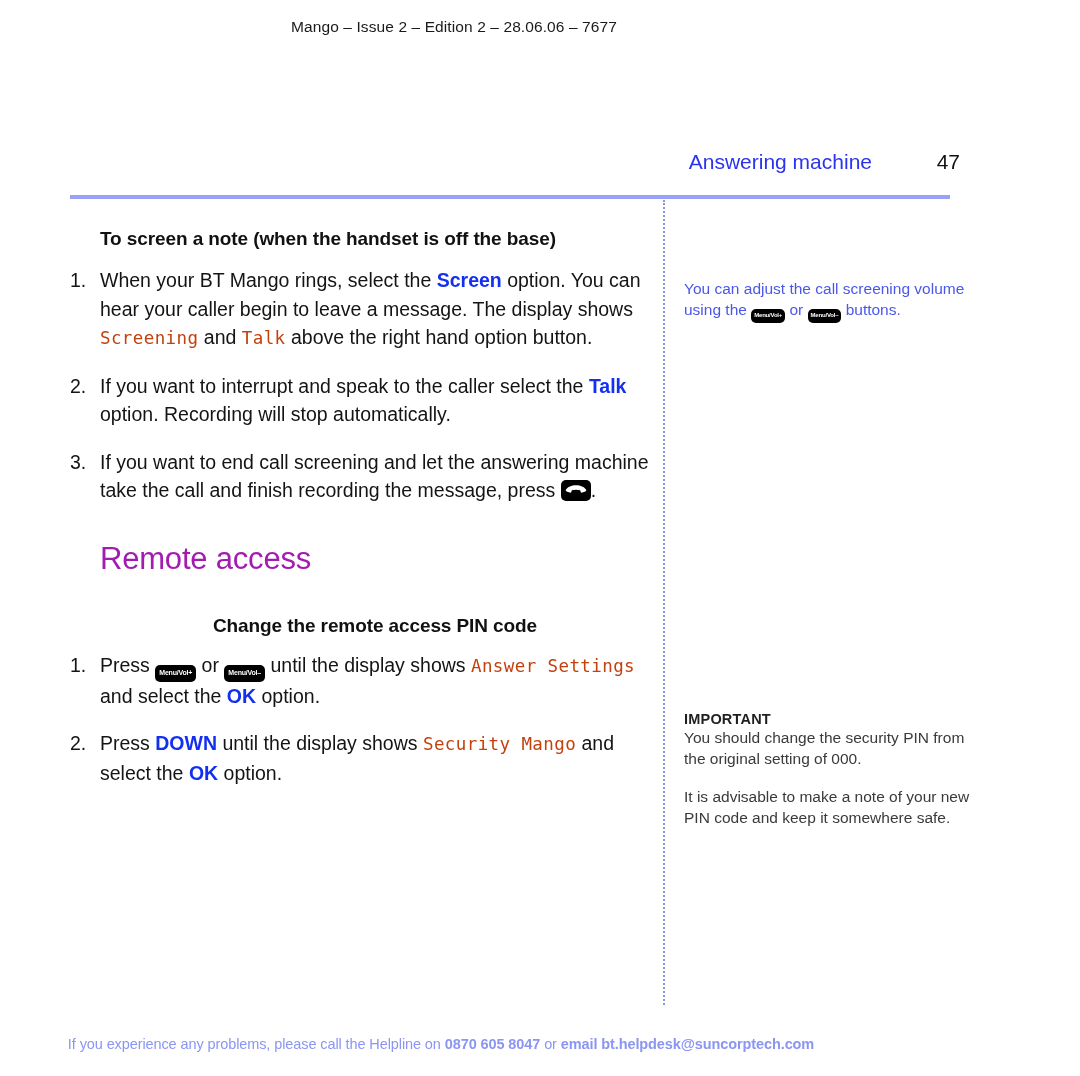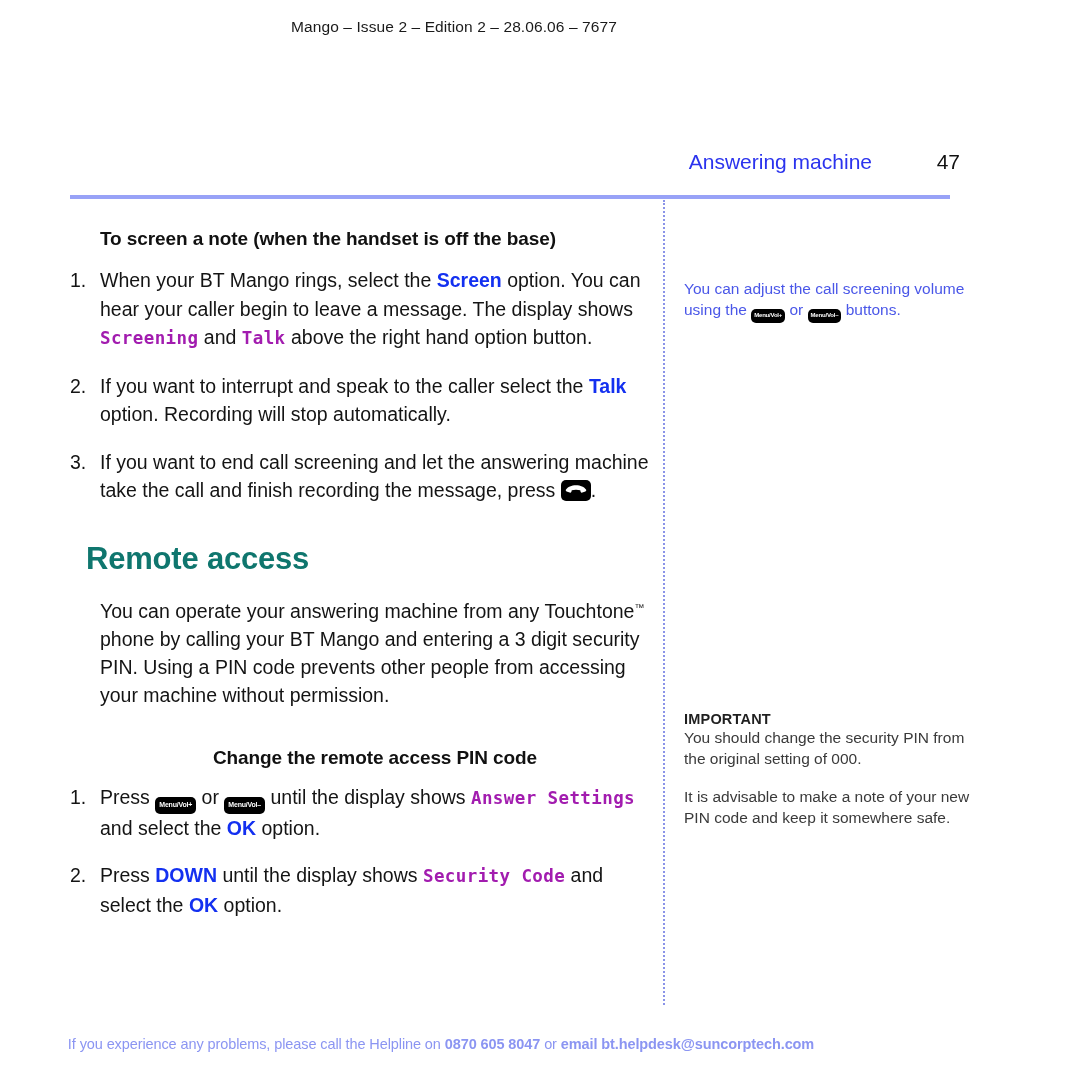--- a/index.html
+++ b/index.html
@@ -87,23 +87,23 @@
   .sub-head-2 {
     font-size: 19px;
     font-weight: bold;
     color: #111111;
     margin: 38px 0 14px 30px;
     letter-spacing: -0.1px;
     text-align: center;
   }
   .section-title {
     font-size: 31px;
-    color: #0f766e;
-    margin: 36px 0 20px 16px;
-    font-weight: bold;
+    color: #a21caf;
+    margin: 36px 0 20px 30px;
+    font-weight: normal;
     letter-spacing: -0.2px;
   }
   .para {
     font-size: 19.5px;
     line-height: 28px;
     margin: 0 0 16px 30px;
     color: #141414;
   }
 
   ol.steps {
@@ -127,24 +127,24 @@
     text-align: left;
     color: #141414;
   }
 
   
   .kw {             
     color: #1330f0;
     font-weight: bold;
   }
   .lcd {            
-    color: #a21caf;
+    color: #c2410c;
     font-family: "DejaVu Sans Mono", "Liberation Mono", monospace;
     font-size: 17.5px;
-    font-weight: bold;
+    font-weight: normal;
     letter-spacing: 0.4px;
   }
   sup.tm {
     font-size: 10px;
     vertical-align: super;
     line-height: 0;
   }
 
   
   .keycap {
@@ -244,27 +244,26 @@
   <ol class="steps">
       <li><span class="num">1.</span><span>When your BT Mango rings, select the <span class="kw">Screen</span> option. You can hear your caller begin to leave a message. The display shows <span class="lcd">Screening</span> and <span class="lcd">Talk</span> above the right hand option button.</span></li>
       <li><span class="num">2.</span><span>If you want to interrupt and speak to the caller select the <span class="kw">Talk</span> option. Recording will stop automatically.</span></li>
       <li><span class="num">3.</span><span>If you want to end call screening and let the answering machine take the call and finish recording the message, press <span class="keycap keycap-hangup"><svg width="22" height="13" viewBox="0 0 22 13">
               <path d="M11 1.2C6.6 1.2 2.6 3.0 1.0 5.6c-.5.8-.2 1.6.6 1.9l3.0 1.1c.8.3 1.6-.1 1.8-.9l.35-1.4C8.0 5.9 9.5 5.7 11 5.7s3.0.2 4.25.6l.35 1.4c.2.8 1.0 1.2 1.8.9l3.0-1.1c.8-.3 1.1-1.1.6-1.9C19.4 3.0 15.4 1.2 11 1.2z" fill="#ffffff"></path>
             </svg></span>.</span></li>
     </ol>
 
   <h1 class="section-title">Remote access</h1>
 
-  <p class="para">You can operate your answering machine from any Touchtone<sup class="tm">™</sup> phone by calling your BT Mango and entering a 3 digit security PIN. Using a PIN code prevents other people from accessing your machine without permission.</p>
 
   <h2 class="sub-head-2">Change the remote access PIN code</h2>
 
   <ol class="steps">
       <li><span class="num">1.</span><span>Press <span class="keycap keycap-menu">Menu/Vol+</span> or <span class="keycap keycap-menu">Menu/Vol–</span> until the display shows <span class="lcd">Answer Settings</span> and select the <span class="kw">OK</span> option.</span></li>
-      <li><span class="num">2.</span><span>Press <span class="kw">DOWN</span> until the display shows <span class="lcd">Security Code</span> and select the <span class="kw">OK</span> option.</span></li>
+      <li><span class="num">2.</span><span>Press <span class="kw">DOWN</span> until the display shows <span class="lcd">Security Mango</span> and select the <span class="kw">OK</span> option.</span></li>
     </ol>
 </div>
 
 <div class="side-col">
   <p class="side-note">You can adjust the call screening volume using the <span class="keycap keycap-menu-small">Menu/Vol+</span> or <span class="keycap keycap-menu-small">Menu/Vol–</span> buttons.</p>
 
   <div class="side-block">
     <p class="side-important-title">IMPORTANT</p>
     <p class="side-body">You should change the security PIN from the original setting of 000.</p>
     <p class="side-body spaced">It is advisable to make a note of your new PIN code and keep it somewhere safe.</p>

